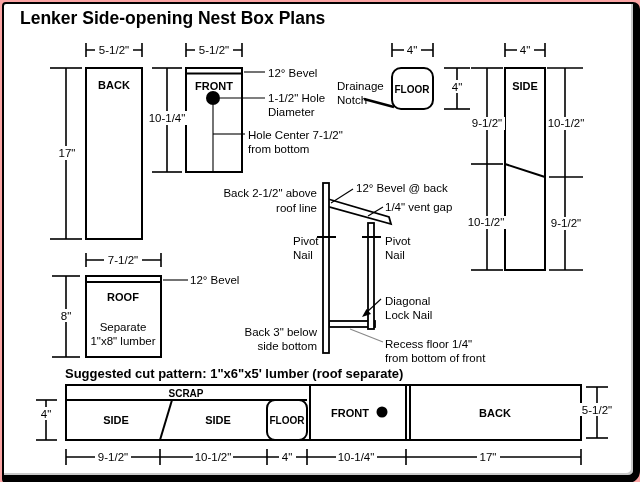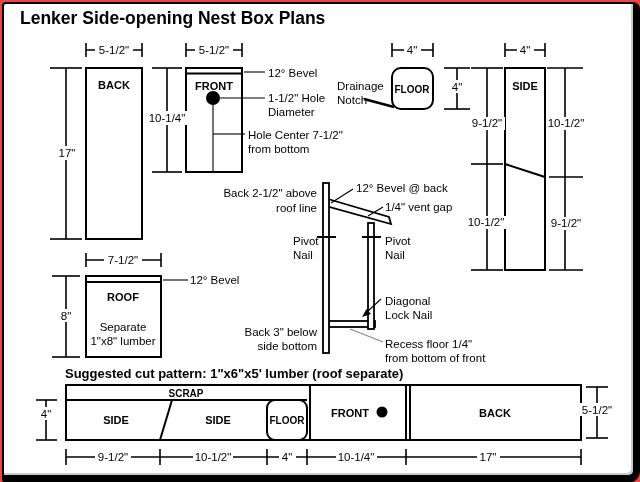--- a/index.html
+++ b/index.html
@@ -1,16 +1,16 @@
 <!DOCTYPE html>
 <html><head>
 <meta charset="utf-8">
 <style>
   html,body { margin:0; padding:0; background:#fff; }
-  .stage { position:relative; width:640px; height:482px; background:#ef4444; overflow:hidden;
+  .stage { position:relative; width:640px; height:482px; background:#fca5a5; overflow:hidden;
            font-family:"Liberation Sans", sans-serif; }
   .frame { position:absolute; left:2px; top:2px; width:629px; height:471px; background:#fff;
            border:2px solid #000; border-right-width:7px; border-bottom-width:8px;
            border-radius:4px 7px 12px 4px; box-shadow: inset -2px -2px 0 #c9c9c9; }
   svg { position:absolute; left:0; top:0; }
   svg text { font-family:"Liberation Sans", sans-serif; fill:#000; }
   .title    { font-size:17.5px; font-weight:bold; }
   .cuttitle { font-size:13px;  font-weight:bold; }
   .lbl   { font-size:11px; font-weight:bold; text-anchor:middle; }
   .lbl10 { font-size:10px; font-weight:bold; text-anchor:middle; }

